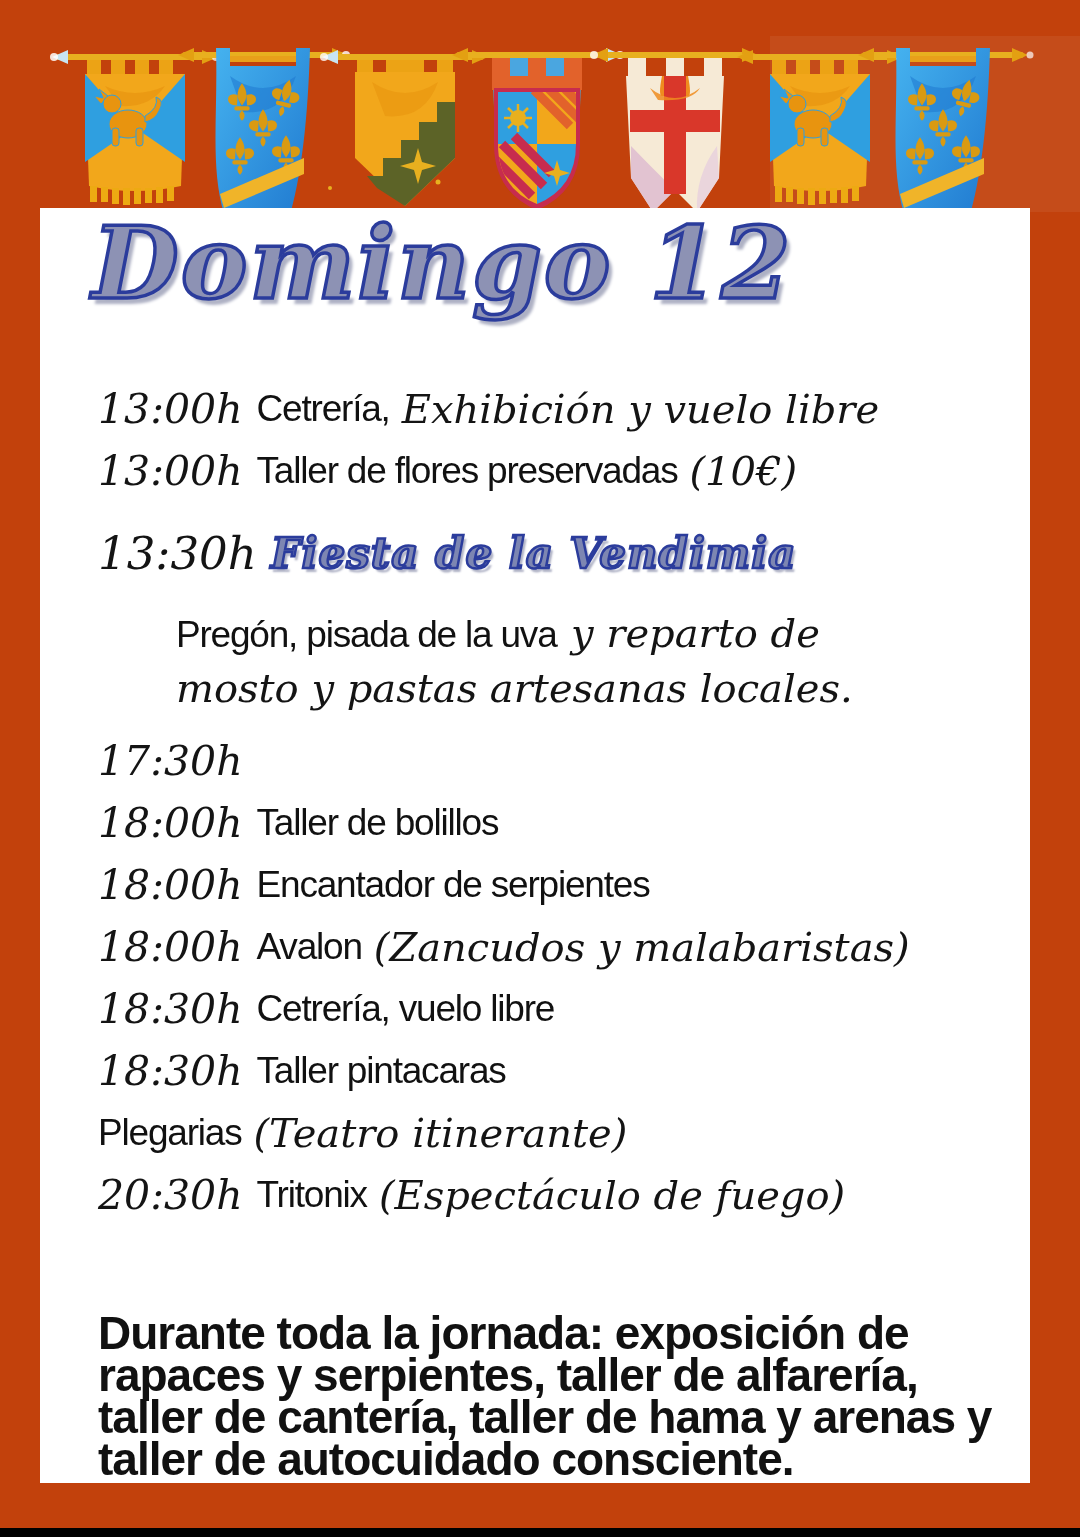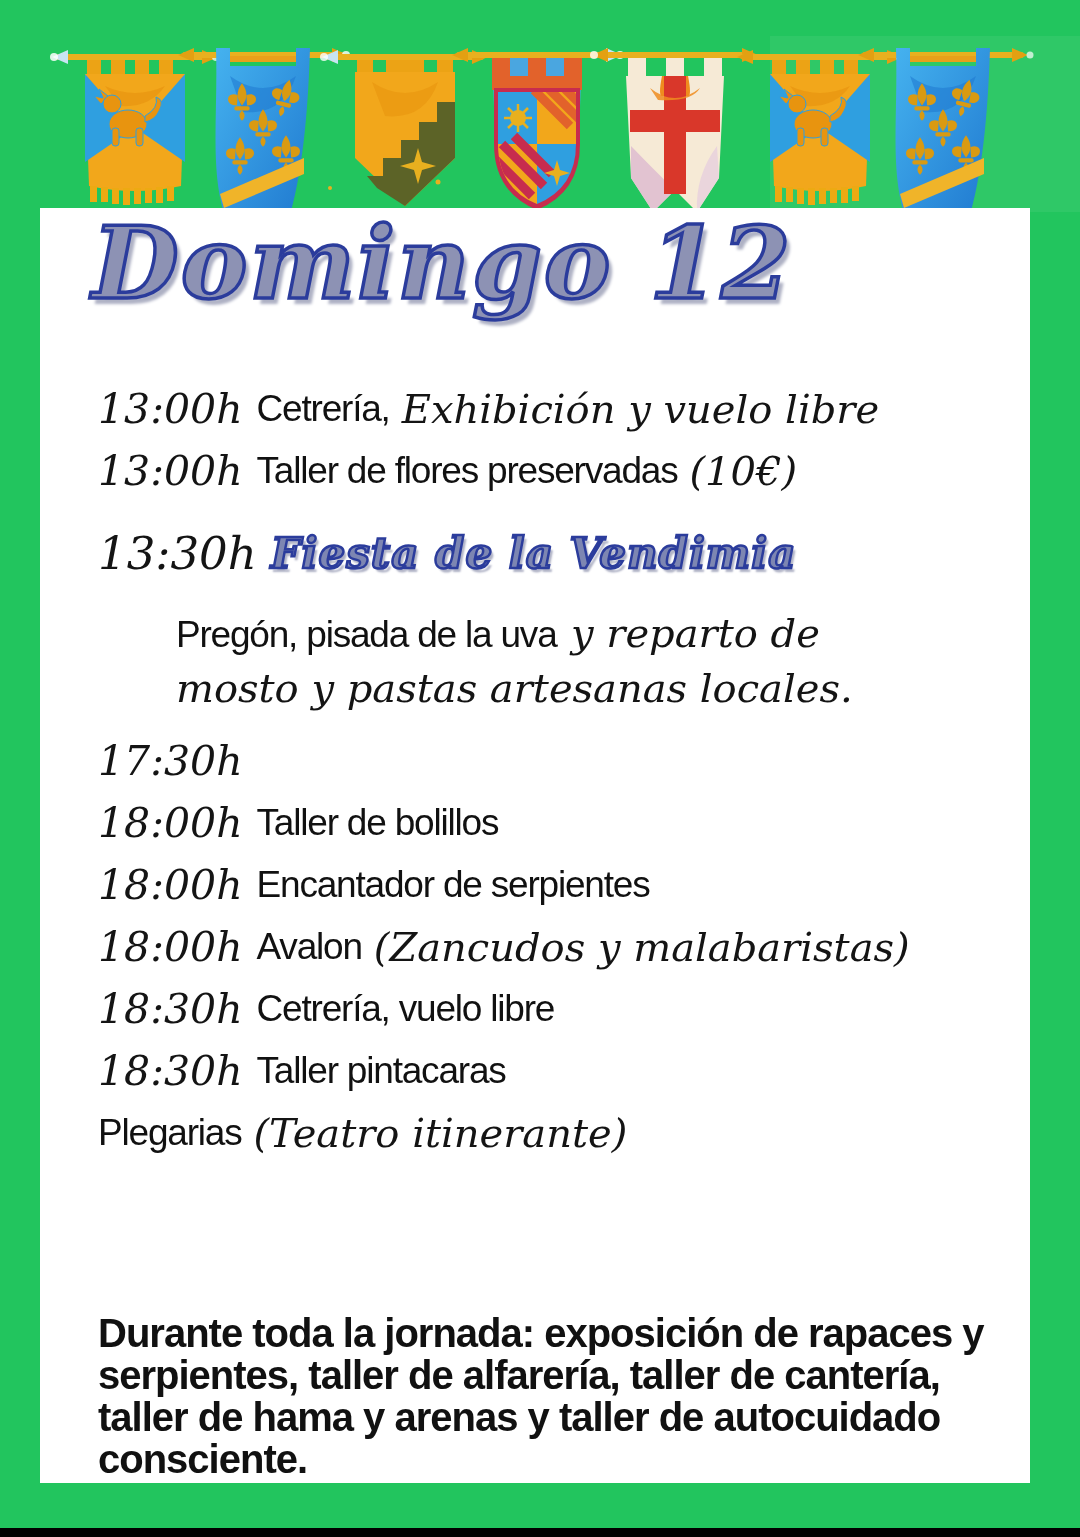--- a/index.html
+++ b/index.html
@@ -1,16 +1,16 @@
 <!DOCTYPE html>
 <html><head>
 <meta charset="utf-8">
 <style>
   html,body{margin:0;padding:0;background:#6b6d88;}
-  .poster{position:relative;width:1080px;height:1537px;background:#22c55e;overflow:hidden;
+  .poster{position:relative;width:1080px;height:1537px;background:#c2410c;overflow:hidden;
           font-family:"Liberation Sans",sans-serif;}
   .banner-strip-light{position:absolute;left:770px;top:36px;width:310px;height:176px;
           background:rgba(255,255,255,0.06);}
   .banner{position:absolute;top:36px;width:150px;height:190px;}
   .banner svg{overflow:visible;display:block;}
   .panel{position:absolute;left:40px;top:208px;width:990px;height:1275px;background:#ffffff;}
   .bottom-black{position:absolute;left:0;bottom:0;width:1080px;height:9px;background:#000;}
 
   .title{position:absolute;left:52px;top:-4px;
          font-family:"DejaVu Serif",serif;font-style:italic;font-weight:bold;
@@ -26,21 +26,21 @@
   .script{font-family:"DejaVu Serif",serif;font-style:italic;font-size:40px;color:#141414;}
   .fancy-row{margin:3px 0 12px 0;line-height:88px;}
   .fancy{font-family:"DejaVu Serif",serif;font-style:italic;font-weight:bold;
          font-size:42px;color:#7d86b2;letter-spacing:1px;
          -webkit-text-stroke:2.5px #2b3c9c;
          text-shadow:3px 4px 2px #b0b3c6;}
   .pregon{margin:5px 0 18px 78px;width:775px;line-height:46px;white-space:normal;display:block;}
   .pregon .bold{margin-right:10px;}
 
   .footer{position:absolute;left:58px;top:1104px;width:925px;
-          font-weight:700;font-size:40px;color:#111;letter-spacing:-1px;line-height:42px;}
+          font-weight:700;font-size:46px;color:#111;letter-spacing:-1px;line-height:42px;}
 </style>
 </head>
 <body>
 
 <div class="poster">
 
   <div class="banner-strip-light"></div>
 
   <div class="banner" style="left:60px">
     <svg width="150" height="190" viewBox="0 0 150 190">
@@ -310,20 +310,25 @@
       <div class="row">
         <span class="time">18:30h</span>
         <span class="bold">Taller pintacaras</span>
       </div>
 
       <div class="row">
         <span class="bold">Plegarias</span>
         <span class="script">(Teatro itinerante)</span>
       </div>
 
+      <div class="row">
+        <span class="time">20:30h</span>
+        <span class="bold">Tritonix</span>
+        <span class="script">(Espectáculo de fuego)</span>
+      </div>
 
     </div>
 
     <div class="footer">Durante toda la jornada: exposición de rapaces y serpientes, taller de alfarería, taller de cantería, taller de hama y arenas y taller de autocuidado consciente.</div>
 
   </div>
 
   <div class="bottom-black"></div>
 
 </div>

